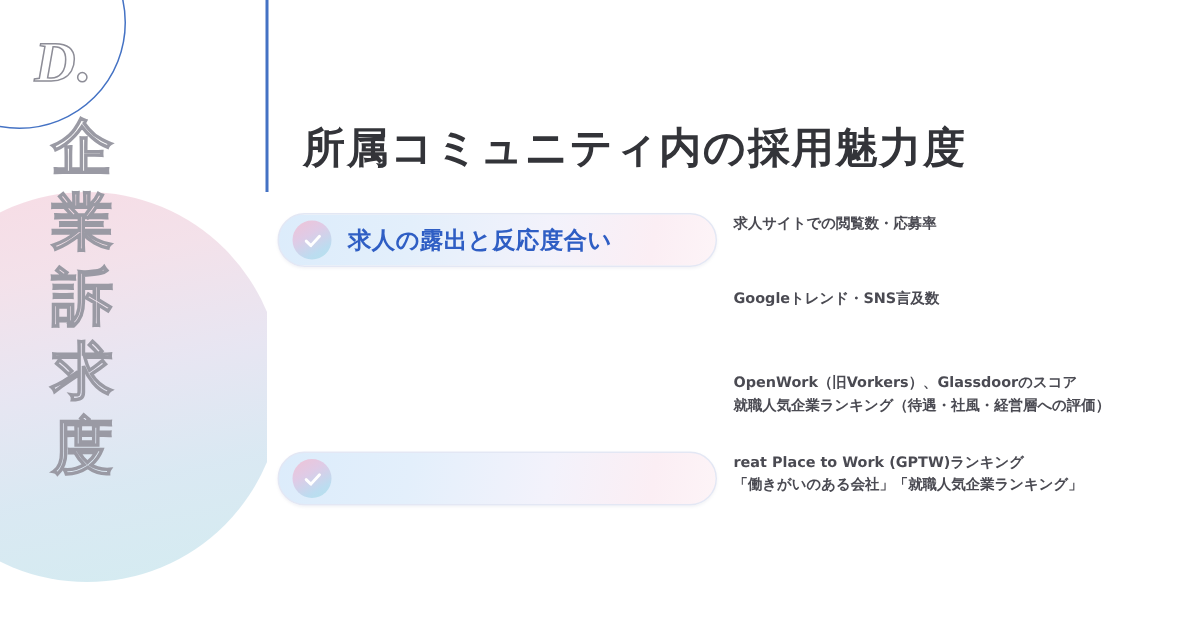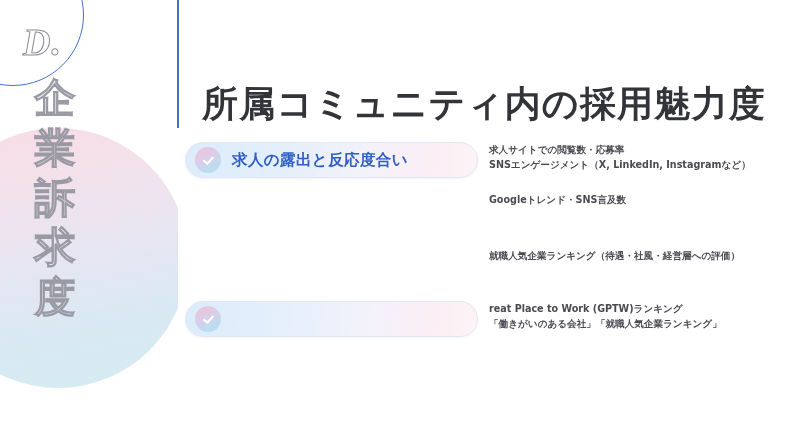--- a/index.html
+++ b/index.html
@@ -104,21 +104,21 @@
     left: 178px;
     top: 0;
     width: 622px;
     height: 422px;
   }
 
   #page-title {
     position: absolute;
     left: 24px;
     top: 80px;
-    font-size: 36px;
+    font-size: 28px;
     font-weight: 700;
     color: #333439;
     letter-spacing: 1.2px;
     white-space: nowrap;
     font-family: "DejaVu Sans", "Liberation Sans", sans-serif;
   }
 
   #rows {
     position: absolute;
     left: 0;
@@ -217,32 +217,32 @@
         <div class="pill">
           <span class="check-icon">
             <svg width="15" height="15" viewBox="0 0 24 24">
                 <path d="M5 12.4 L10 17.2 L19.2 7.2" fill="none" stroke="#ffffff" stroke-width="3.1" stroke-linecap="round" stroke-linejoin="round"></path>
               </svg>
           </span>
           <span class="pill-label">求人の露出と反応度合い</span>
         </div>
         <div class="desc pos-a">
           <div class="line">求人サイトでの閲覧数・応募率</div>
-          <div class="line">SNSエンゲージメント（X, LinkedIn, Instagramなど）</div>
         </div>
       </div>
 
       <div class="row">
         <div class="desc pos-b">
           <div class="line">Googleトレンド・SNS言及数</div>
         </div>
       </div>
 
       <div class="row">
         <div class="desc pos-a">
+          <div class="line">OpenWork（旧Vorkers）、Glassdoorのスコア</div>
           <div class="line">就職人気企業ランキング（待遇・社風・経営層への評価）</div>
         </div>
       </div>
 
       <div class="row">
         <div class="pill">
           <span class="check-icon">
             <svg width="15" height="15" viewBox="0 0 24 24">
                 <path d="M5 12.4 L10 17.2 L19.2 7.2" fill="none" stroke="#ffffff" stroke-width="3.1" stroke-linecap="round" stroke-linejoin="round"></path>
               </svg>

